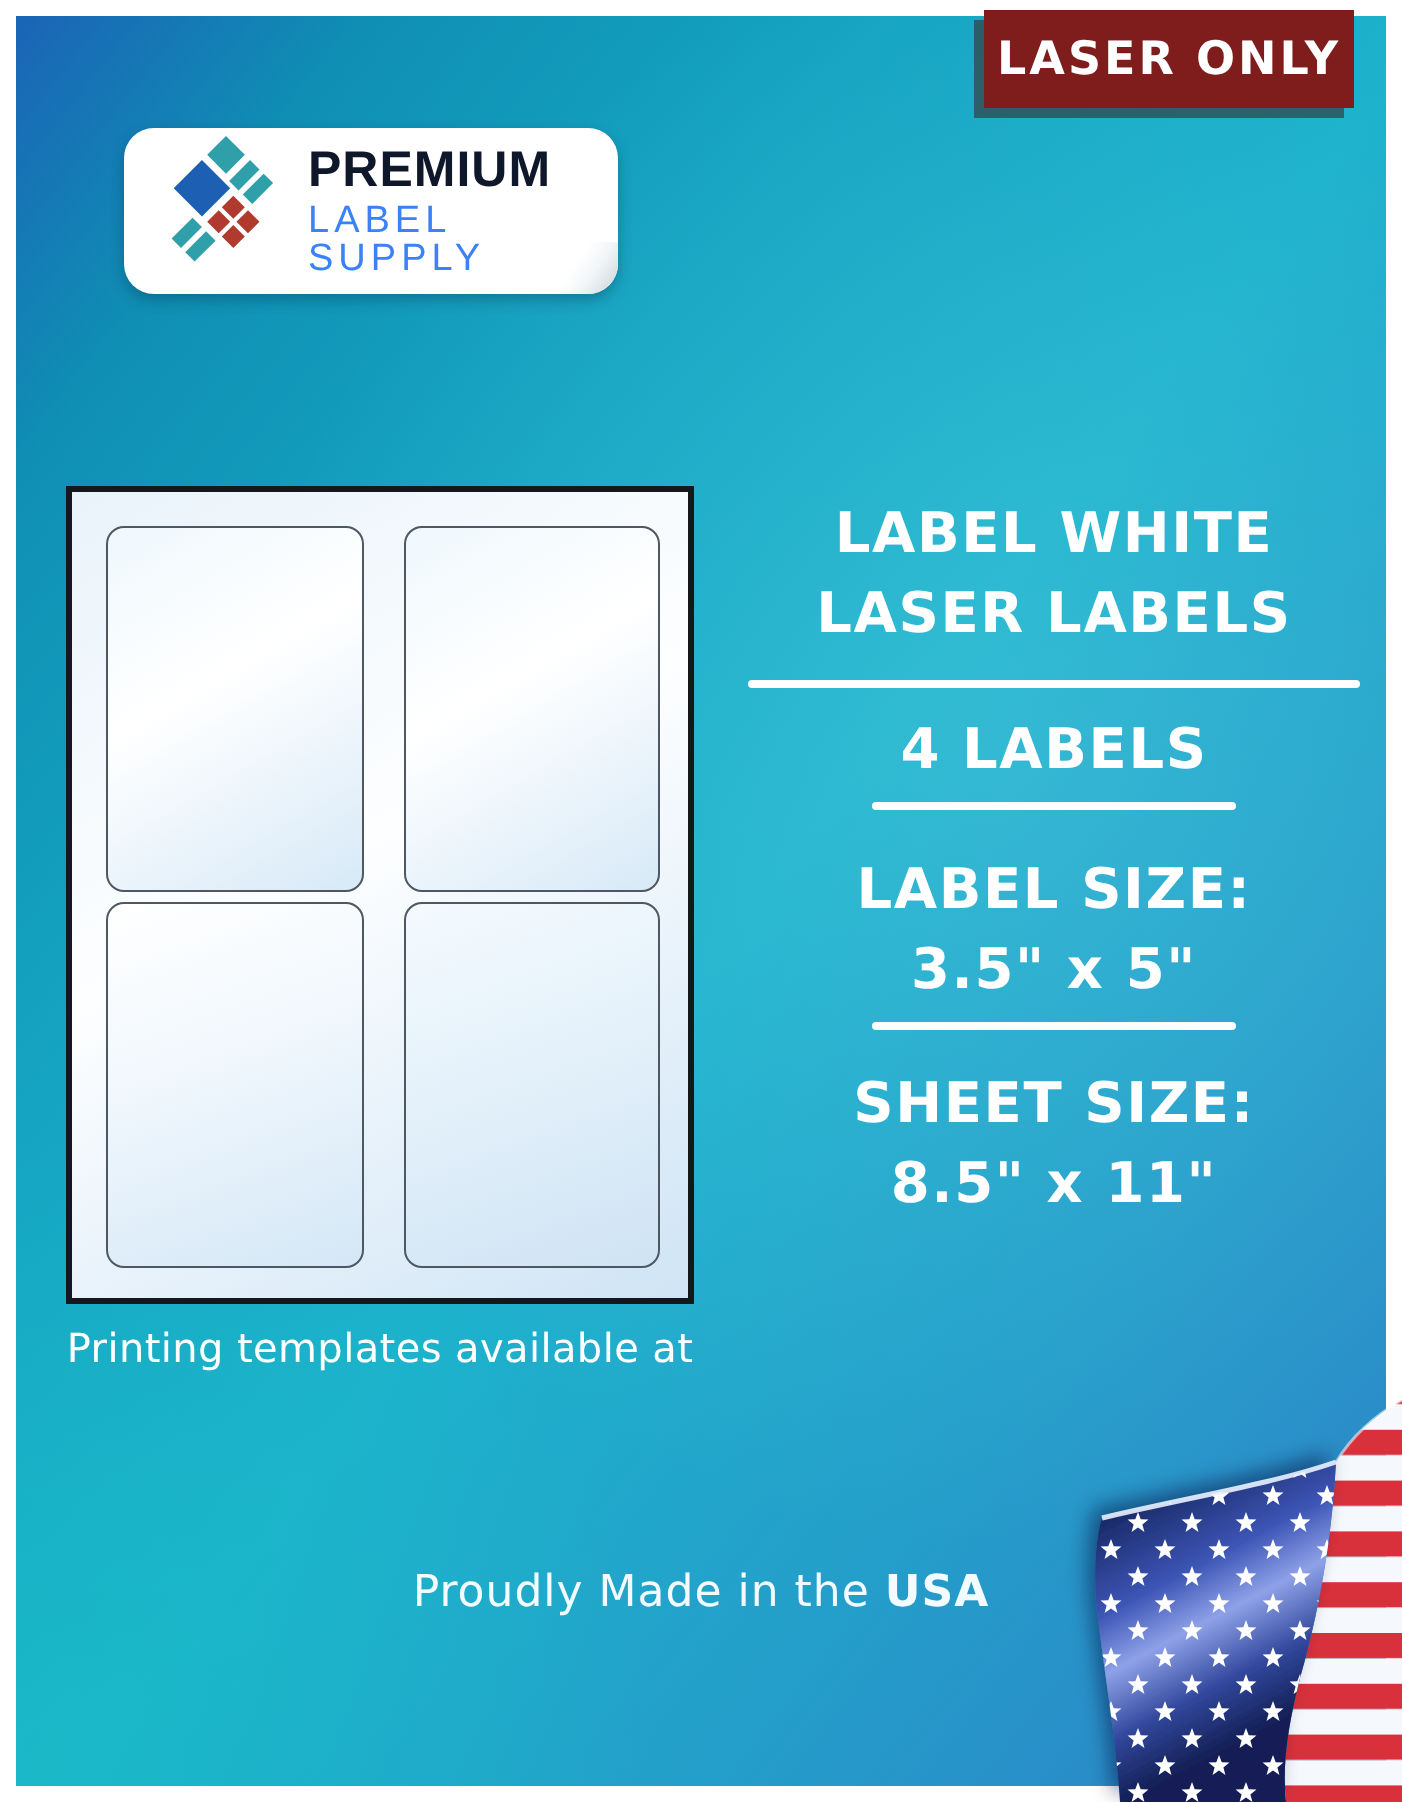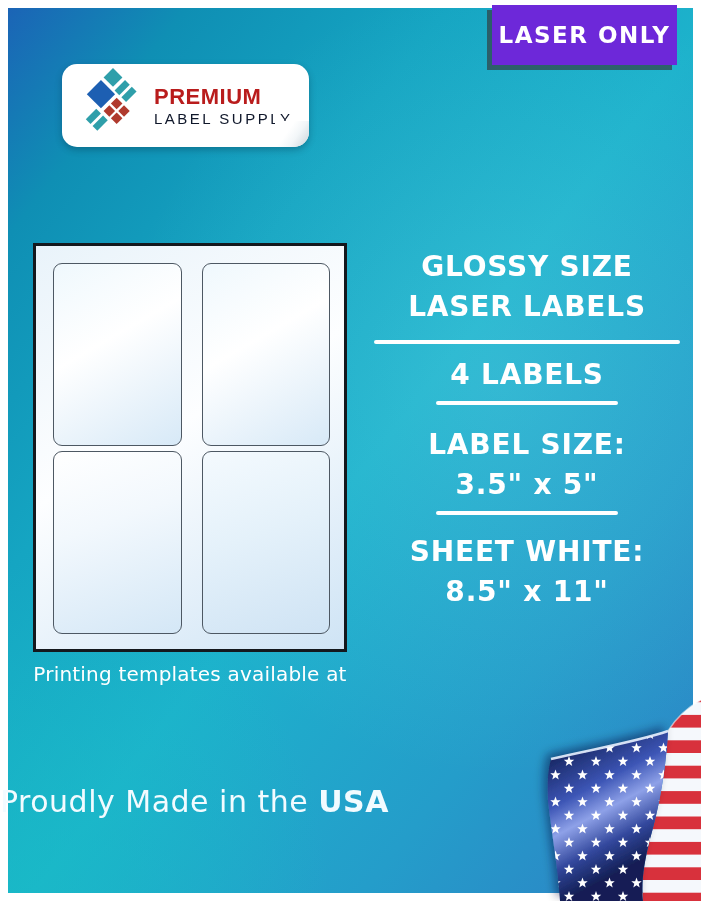--- a/index.html
+++ b/index.html
@@ -11,43 +11,43 @@
   
   .page-bg{
     position:absolute;left:8px;top:8px;right:8px;bottom:8px;
     background:
       radial-gradient(circle at 2% 98%, rgba(23,190,196,0.55) 0%, rgba(23,190,196,0) 28%),
       radial-gradient(ellipse at 72% 42%, rgba(150,235,245,0.18) 0%, rgba(150,235,245,0) 55%),
       linear-gradient(128deg,#1b64b6 0%,#0f8fb4 13%,#15a5c2 32%,#1db2cc 52%,#249dca 76%,#2e80c5 100%);
   }
   
   .laser-badge{
-    position:absolute;top:5px;right:24px;width:185px;height:60px;
-    background:#6d28d9;
+    position:absolute;top:5px;right:24px;width:185px;height:49px;
+    background:#7f1d1d;
     box-shadow:-5px 5px 0 rgba(56,32,30,0.55);
     display:flex;align-items:center;justify-content:center;
     color:#fff;font-weight:bold;font-size:23px;letter-spacing:1.5px;
     z-index:7;
   }
   
   .logo-card{
     position:absolute;left:62px;top:64px;width:247px;height:83px;
     background:#ffffff;border-radius:15px;
     box-shadow:0 3px 7px rgba(0,35,55,0.30);
     display:flex;align-items:center;z-index:6;
   }
   .logo-card::after{ 
     content:'';position:absolute;right:0;bottom:0;width:34px;height:26px;
     border-radius:0 0 15px 6px;
     background:linear-gradient(305deg,#c9d3d9 0%,#f2f6f8 38%,#ffffff 62%);
   }
   .logo-mark{margin-left:10px;flex:0 0 auto;}
   .logo-text{margin-left:6px;line-height:1;font-family:"Liberation Sans",sans-serif;}
-  .logo-text .l1{font-weight:bold;font-size:22px;color:#b91c1c;letter-spacing:0.5px;}
-  .logo-text .l2{font-weight:normal;font-size:15px;color:#0f172a;letter-spacing:2.5px;margin-top:3px;}
+  .logo-text .l1{font-weight:bold;font-size:25px;color:#0f172a;letter-spacing:0.5px;}
+  .logo-text .l2{font-weight:normal;font-size:19px;color:#3b82f6;letter-spacing:2.5px;margin-top:3px;}
   
   .sheet{
     position:absolute;left:33px;top:243px;width:314px;height:409px;
     box-sizing:border-box;border:3px solid #14181d;
     background:linear-gradient(150deg,#e9f3fa 0%,#fdfeff 45%,#cfe4f5 100%);
     z-index:6;
   }
   .labels-grid{
     position:absolute;left:17px;top:17px;right:14px;bottom:15px;
     display:grid;grid-template-columns:1fr 1fr;grid-template-rows:1fr 1fr;
@@ -72,21 +72,21 @@
   .spec-2line{font-size:28px;line-height:40px;letter-spacing:0.8px;}
   .divider{height:4px;background:#ffffff;border-radius:2px;border:0;}
   .divider.wide{width:306px;margin:13px auto 0;}
   .divider.narrow{width:182px;margin:6px auto 0;}
   .mt21{margin-top:11px;}
   .mt20{margin-top:20px;}
   .mt16{margin-top:17px;}
   
   .made-in{
     position:absolute;left:0;top:784px;width:701px;z-index:6;
-    color:#f2fbff;font-size:30px;letter-spacing:0.5px;
+    text-align:center;color:#f2fbff;font-size:22px;letter-spacing:0.5px;
   }
   .made-in .bold{font-weight:bold;}
   
   .flag-corner{position:absolute;right:0;bottom:0;width:180px;height:215px;z-index:8;}
 </style>
 </head>
 <body>
 
 <div class="canvas">
   <div class="page-bg"></div>
@@ -125,35 +125,35 @@
       <div class="label-cell"></div>
       <div class="label-cell"></div>
     </div>
   </div>
   <div class="sheet-caption">
     <div>Printing templates available at</div>
   </div>
 
   <div class="specs">
     <div class="spec-2line">
-      <div>GLOSSY SIZE</div>
+      <div>LABEL WHITE</div>
       <div>LASER LABELS</div>
     </div>
     <hr class="divider wide">
     <div class="spec-2line mt21">
       <div>4 LABELS</div>
     </div>
     <hr class="divider narrow">
     <div class="spec-2line mt20">
       <div>LABEL SIZE:</div>
       <div>3.5" x 5"</div>
     </div>
     <hr class="divider narrow">
     <div class="spec-2line mt16">
-      <div>SHEET WHITE:</div>
+      <div>SHEET SIZE:</div>
       <div>8.5" x 11"</div>
     </div>
   </div>
 
   <div class="made-in">
     <span>Proudly Made in the </span><span class="bold">USA</span>
   </div>
 
   <div class="flag-corner">
     <svg width="180" height="215" viewBox="0 0 180 215">

